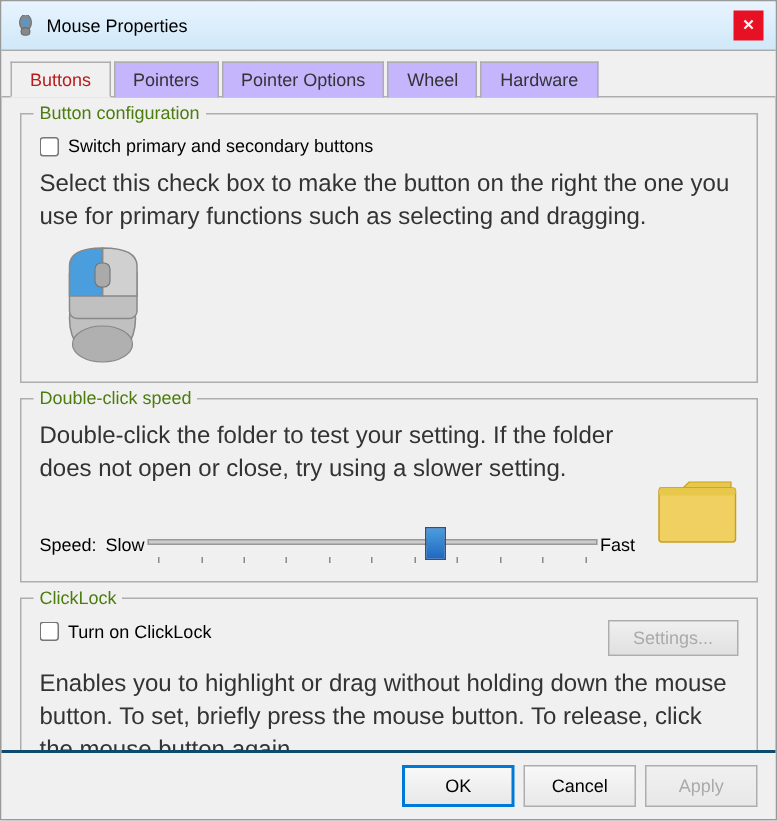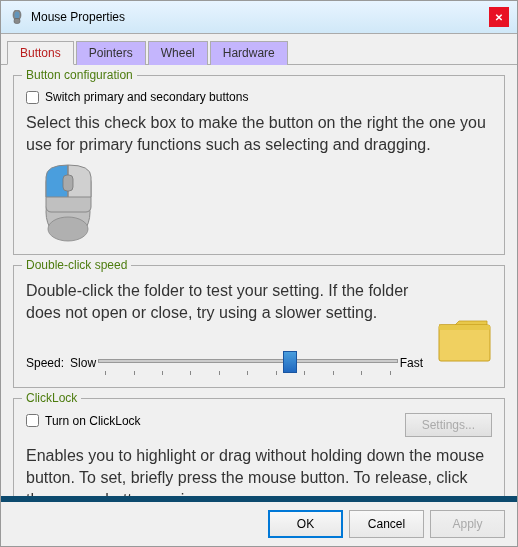--- a/index.html
+++ b/index.html
@@ -218,21 +218,21 @@
     }
     .settings-btn:disabled {
       color: #aaa;
       cursor: default;
     }
     .footer {
       padding: 8px 12px;
       display: flex;
       justify-content: flex-end;
       gap: 6px;
-      border-top: 6px solid #0c4a6e;
+      border-top: 2px solid #0c4a6e;
       background: #f0f0f0;
       flex-shrink: 0;
     }
     .btn {
       padding: 5px 16px;
       min-width: 75px;
       font-size: 12px;
       cursor: pointer;
       border: 1px solid #adadad;
       background: linear-gradient(to bottom, #f8f8f8, #e8e8e8);
@@ -268,20 +268,21 @@
         <rect x="4" y="8.5" width="6" height="5" rx="2" fill="#888" stroke="#555" stroke-width="0.5"></rect>
       </svg>
     </div>
     <span class="title-bar-title">Mouse Properties</span>
     <button class="title-bar-close">✕</button>
   </div>
 
   <div class="tabs-bar">
     <div class="tab active">Buttons</div>
     <div class="tab">Pointers</div>
+    <div class="tab">Pointer Options</div>
     <div class="tab">Wheel</div>
     <div class="tab">Hardware</div>
   </div>
 
   <div class="content">
 
     <div class="group-box">
       <span class="group-box-title">Button configuration</span>
       <div class="group-content">
         <div class="button-config-layout">

